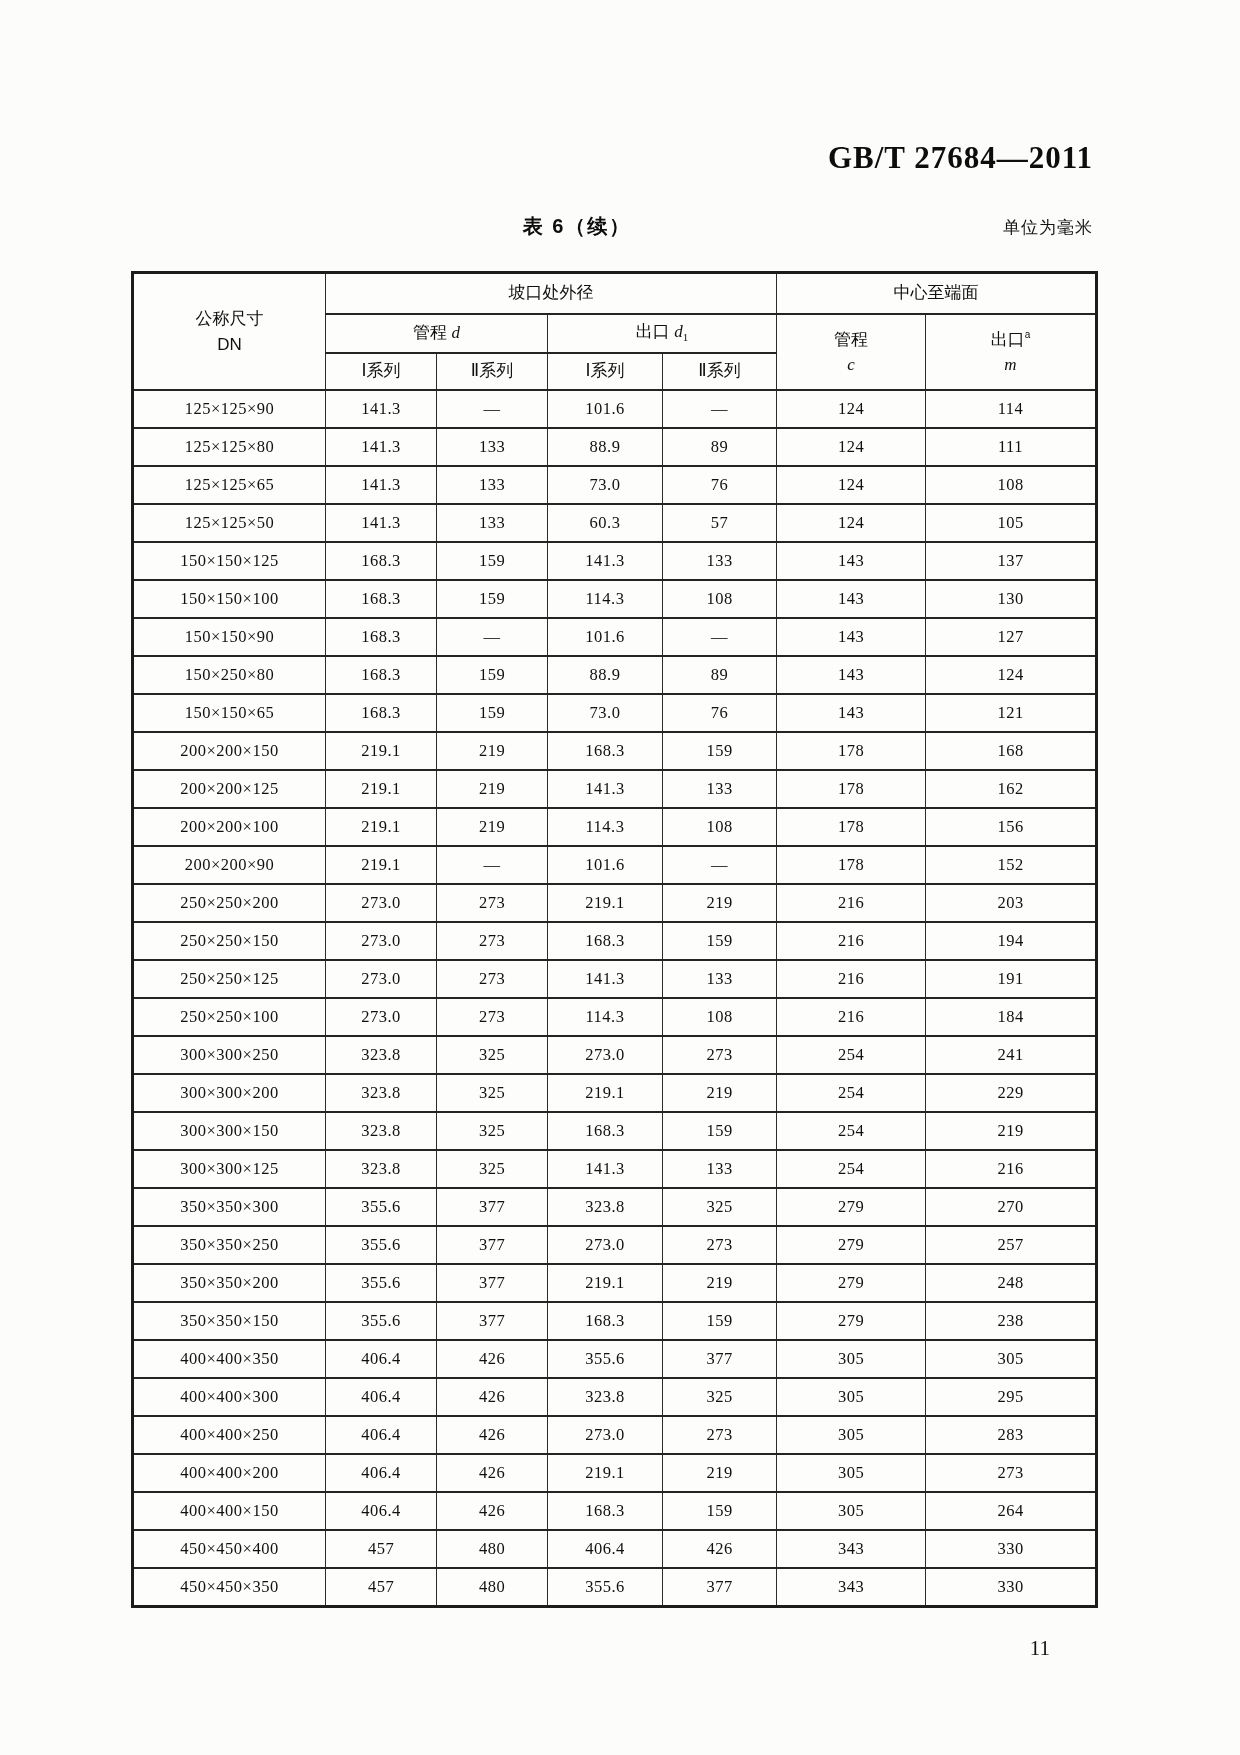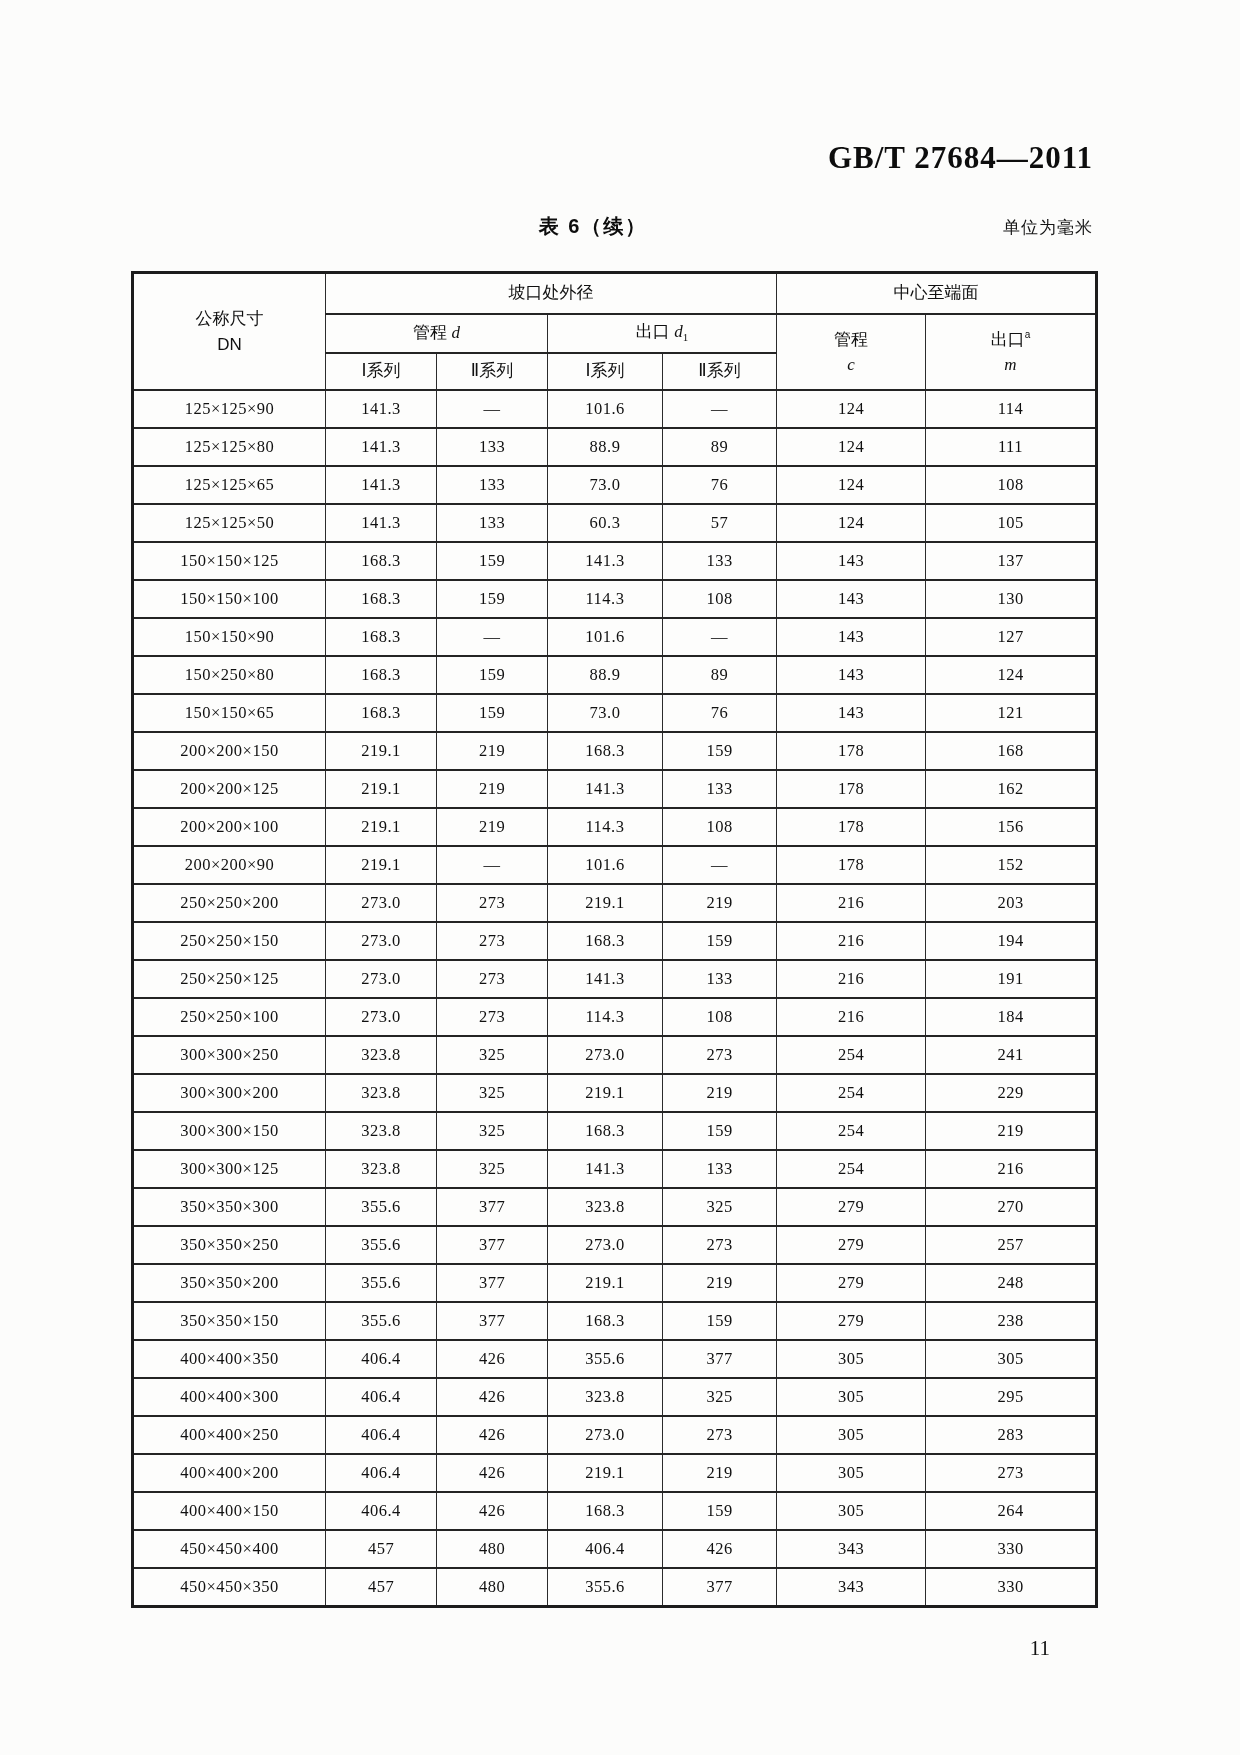--- a/index.html
+++ b/index.html
@@ -9,21 +9,21 @@
     font-family:"Liberation Sans","DejaVu Sans",sans-serif;
     color:#151515;
     -webkit-font-smoothing:antialiased;
   }
   .standard-code{
     position:absolute;top:140px;right:147px;
     font-family:"Liberation Serif","DejaVu Serif",serif;
     font-weight:bold;font-size:31px;letter-spacing:1px;color:#0d0d0d;
   }
   .table-title{
-    position:absolute;top:213px;left:133px;width:920px;
+    position:absolute;top:213px;left:117px;width:920px;
     text-align:center;font-weight:bold;font-size:20px;color:#0d0d0d;
     letter-spacing:2px;
   }
   .unit-note{
     position:absolute;top:216px;right:147px;
     font-size:17px;color:#151515;letter-spacing:1px;text-align:right;
   }
   .table-wrap{
     position:absolute;left:131px;top:271px;width:964px;
   }

